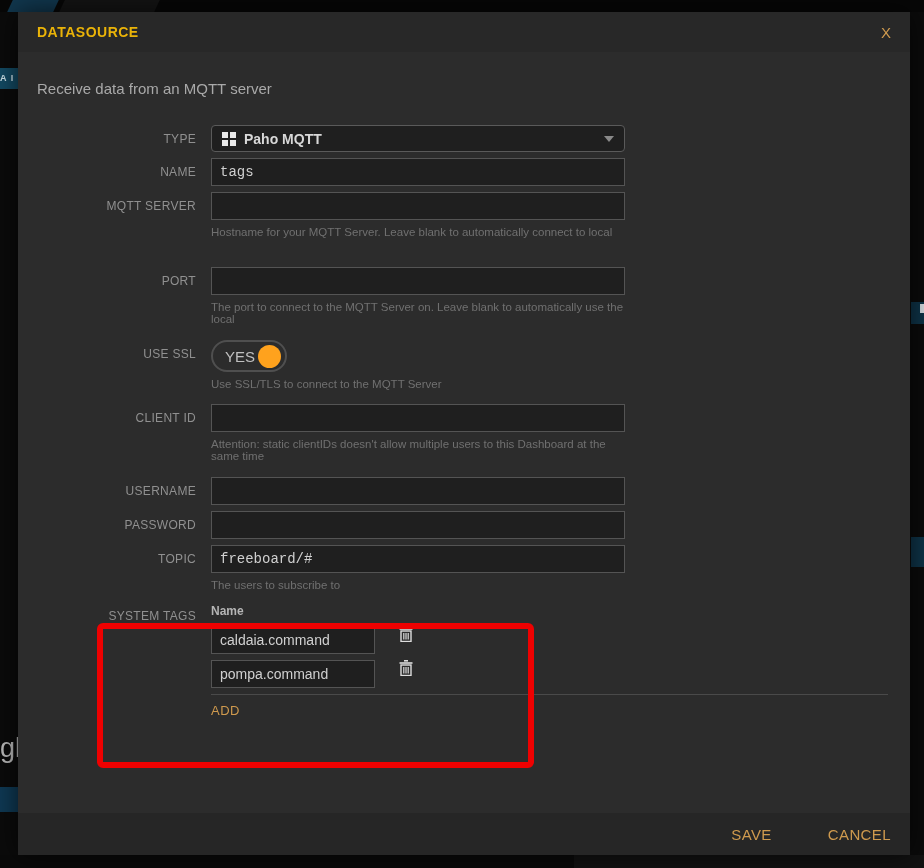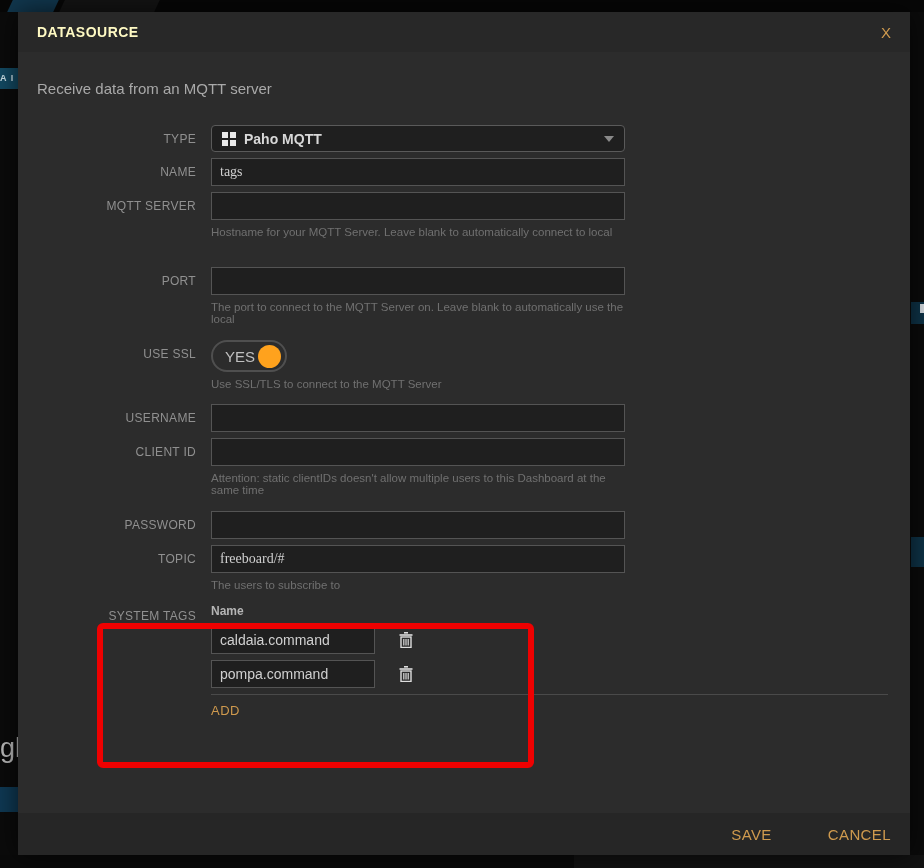--- a/index.html
+++ b/index.html
@@ -31,21 +31,21 @@
   .modal {
     position:absolute; left:18px; top:12px; width:892px; height:843px;
     background:#2c2c2c; box-shadow:0 0 25px rgba(0,0,0,.65);
     display:flex; flex-direction:column;
   }
   .modal-header {
     height:40px; flex:0 0 40px; background:#282828;
     display:flex; align-items:center; justify-content:space-between;
     padding:0 19px;
   }
-  .modal-title { color:#fef9c3; font-size:14px; font-weight:bold; letter-spacing:.5px; }
+  .modal-title { color:#eab308; font-size:14px; font-weight:bold; letter-spacing:.5px; }
   .modal-close { color:#cf9a4e; font-size:15px; cursor:pointer; }
 
   .modal-body { flex:1 1 auto; padding:28px 19px 0 19px; overflow:hidden; }
   .subtitle { color:#a9a9a9; font-size:15px; margin-bottom:28px; }
 
   .row { display:flex; margin-bottom:6px; }
   .lbl {
     width:159px; flex:0 0 159px; text-align:right; margin-right:15px;
     padding-top:7px; color:#909090; font-size:12px; letter-spacing:.3px;
   }
@@ -55,37 +55,37 @@
     width:414px; height:27px; background:#1f1f1f;
     border:1px solid #5a5a5a; border-radius:4px;
     display:flex; align-items:center; padding:0 10px; cursor:pointer;
   }
   .select-icon { display:inline-flex; margin-right:8px; }
   .select-text { color:#d8d8d8; font-size:14px; font-weight:bold; flex:1; }
   .caret-down { width:0; height:0; border-left:5px solid transparent; border-right:5px solid transparent; border-top:6px solid #8a8a8a; }
 
   input.txt {
     width:414px; height:28px; background:#1f1f1f; border:1px solid #545454;
-    color:#d0d0d0; font-size:14px; padding:0 8px; font-family:Liberation Serif, serif;
+    color:#d0d0d0; font-size:14px; padding:0 8px; font-family:Liberation Mono, monospace;
     outline:none; border-radius:0;
   }
   .help { color:#707070; font-size:11.5px; margin-top:6px; }
 
   .toggle {
     width:76px; height:32px; border:2px solid #4f4f4f; border-radius:17px;
     display:flex; align-items:center; justify-content:space-between;
     padding:0 4px 0 12px; cursor:pointer; background:#2c2c2c;text-align:center;
   }
   .toggle-label { color:#c0c0c0; font-size:15px; }
   .toggle-knob { width:23px; height:23px; border-radius:50%; background:#ffa21d; }
 
   
   .tags-ctl { width:677px; }
   .tags-header { color:#b5b5b5; font-size:12px; font-weight:bold; margin-bottom:8px; }
-  .tag-row { display:flex; align-items:center; margin-bottom:6px; }
+  .tag-row { display:flex; margin-bottom:6px; }
   input.tag-input {
     width:164px; height:28px; background:#1f1f1f; border:1px solid #545454;
     color:#d0d0d0; font-size:14px; padding:0 8px; font-family:"Liberation Sans",sans-serif; outline:none;
   }
   .trash-btn { margin-left:24px; background:none; border:none; cursor:pointer; display:inline-flex; padding:0; }
   .tags-divider { border-top:1px solid #4a4a4a; margin-top:5px; }
   .add-link { display:inline-block; color:#cf9a4e; font-size:13px; letter-spacing:.5px; margin-top:8px; cursor:pointer; }
 
   .modal-footer {
     flex:0 0 42px; background:#262626;
@@ -172,32 +172,32 @@
       <div class="lbl">USE SSL</div>
       <div class="ctl">
         <div class="toggle">
           <span class="toggle-label">YES</span>
           <span class="toggle-knob"></span>
         </div>
         <div class="help">Use SSL/TLS to connect to the MQTT Server</div>
       </div>
     </div>
 
-    <div class="row">
-      <div class="lbl">USERNAME</div>
-      <div class="ctl">
-        <input type="text" class="txt" value="" style="">
-      </div>
-    </div>
-
     <div class="row" style="margin-bottom:15px;">
       <div class="lbl">CLIENT ID</div>
       <div class="ctl">
         <input type="text" class="txt" value="" style="">
         <div class="help">Attention: static clientIDs doesn't allow multiple users to this Dashboard at the same time</div>
+      </div>
+    </div>
+
+    <div class="row">
+      <div class="lbl">USERNAME</div>
+      <div class="ctl">
+        <input type="text" class="txt" value="" style="">
       </div>
     </div>
 
     <div class="row">
       <div class="lbl">PASSWORD</div>
       <div class="ctl">
         <input type="text" class="txt" value="" style="">
       </div>
     </div>
 

